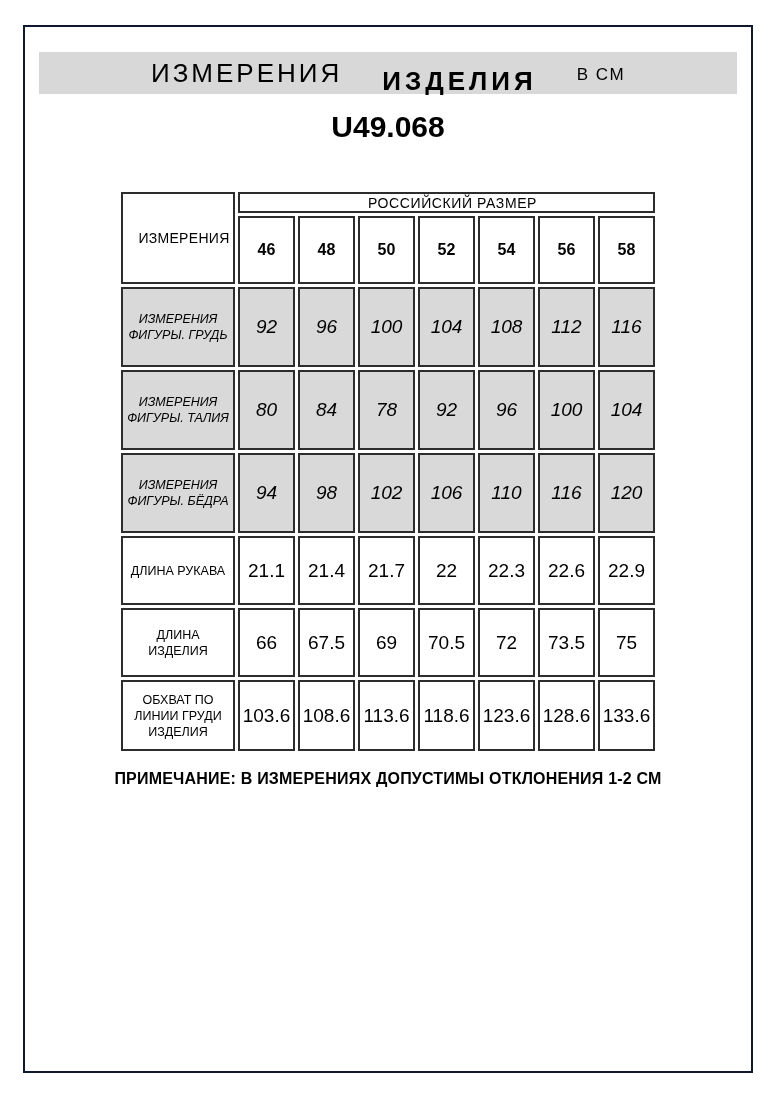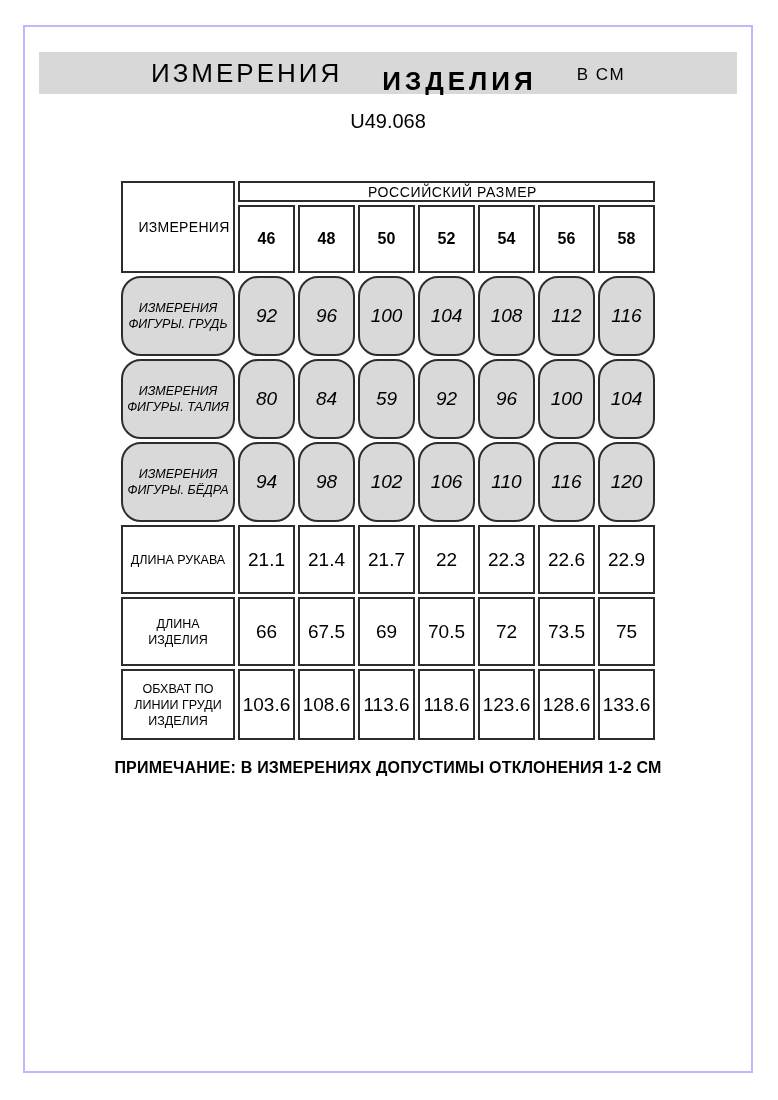--- a/index.html
+++ b/index.html
@@ -13,21 +13,21 @@
     font-family: "Liberation Sans", sans-serif;
     color: #000;
     overflow: hidden;
   }
   .frame {
     position: absolute;
     left: 23px;
     top: 25px;
     width: 730px;
     height: 1048px;
-    border: 2px solid #c4b5fd;
+    border: 2px solid #0f172a;
     background: #fff;
   }
   .title-bar {
     margin: 25px 14px 0 14px;
     height: 42px;
     background: #d8d8d8;
     display: flex;
     align-items: center;
     justify-content: center;
     gap: 40px;
@@ -48,22 +48,22 @@
   .title-units {
     font-size: 17px;
     font-weight: 400;
     letter-spacing: 1.5px;
     white-space: nowrap;
     padding-top: 3px;
   }
   .article {
     margin-top: 16px;
     text-align: center;
-    font-size: 20px;
-    font-weight: 400;
+    font-size: 30px;
+    font-weight: 700;
   }
   .description {
     margin-top: 5px;
     text-align: center;
     font-size: 17.5px;
     line-height: 23px;
   }
   table.size-table {
     margin: 45px auto 0 auto;
     border-collapse: separate;
@@ -93,21 +93,20 @@
     font-size: 14px;
     letter-spacing: 0.6px;
   }
   td.size-head {
     font-size: 16px;
     font-weight: 700;
   }
   tr.r-figure td {
     background: #d9d9d9;
     font-style: italic;
-    border-radius: 20px;
   }
   td.row-label { font-size: 12.5px; line-height: 16px; }
   td.num { font-size: 19px; }
   .note {
     margin-top: 16px;
     text-align: center;
     font-size: 16px;
     font-weight: 700;
     letter-spacing: 0.2px;
   }
@@ -161,21 +160,21 @@
           <td class="num">104</td>
           <td class="num">108</td>
           <td class="num">112</td>
           <td class="num">116</td>
         </tr>
 
         <tr class="r-figure">
           <td class="row-label">ИЗМЕРЕНИЯ ФИГУРЫ. ТАЛИЯ</td>
           <td class="num">80</td>
           <td class="num">84</td>
-          <td class="num">59</td>
+          <td class="num">78</td>
           <td class="num">92</td>
           <td class="num">96</td>
           <td class="num">100</td>
           <td class="num">104</td>
         </tr>
 
         <tr class="r-figure">
           <td class="row-label">ИЗМЕРЕНИЯ ФИГУРЫ. БЁДРА</td>
           <td class="num">94</td>
           <td class="num">98</td>

